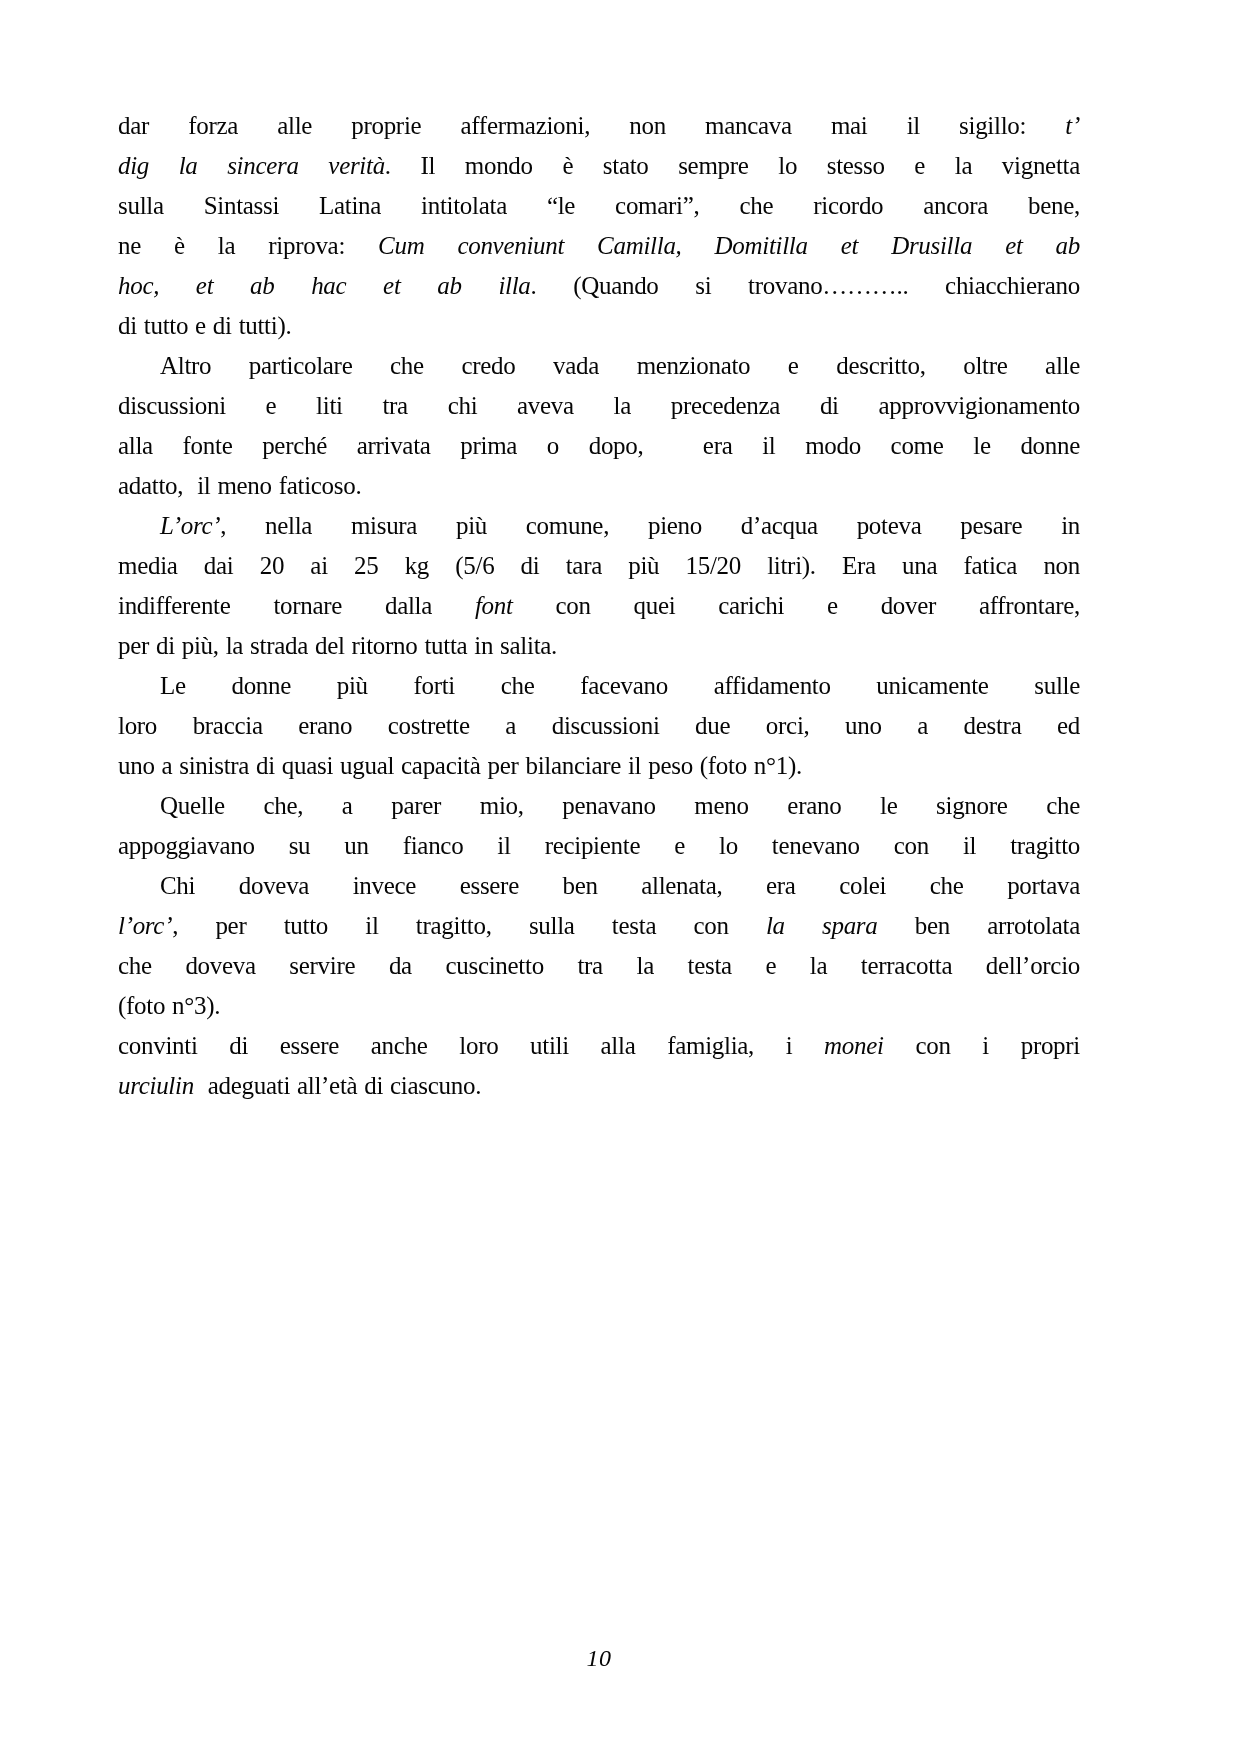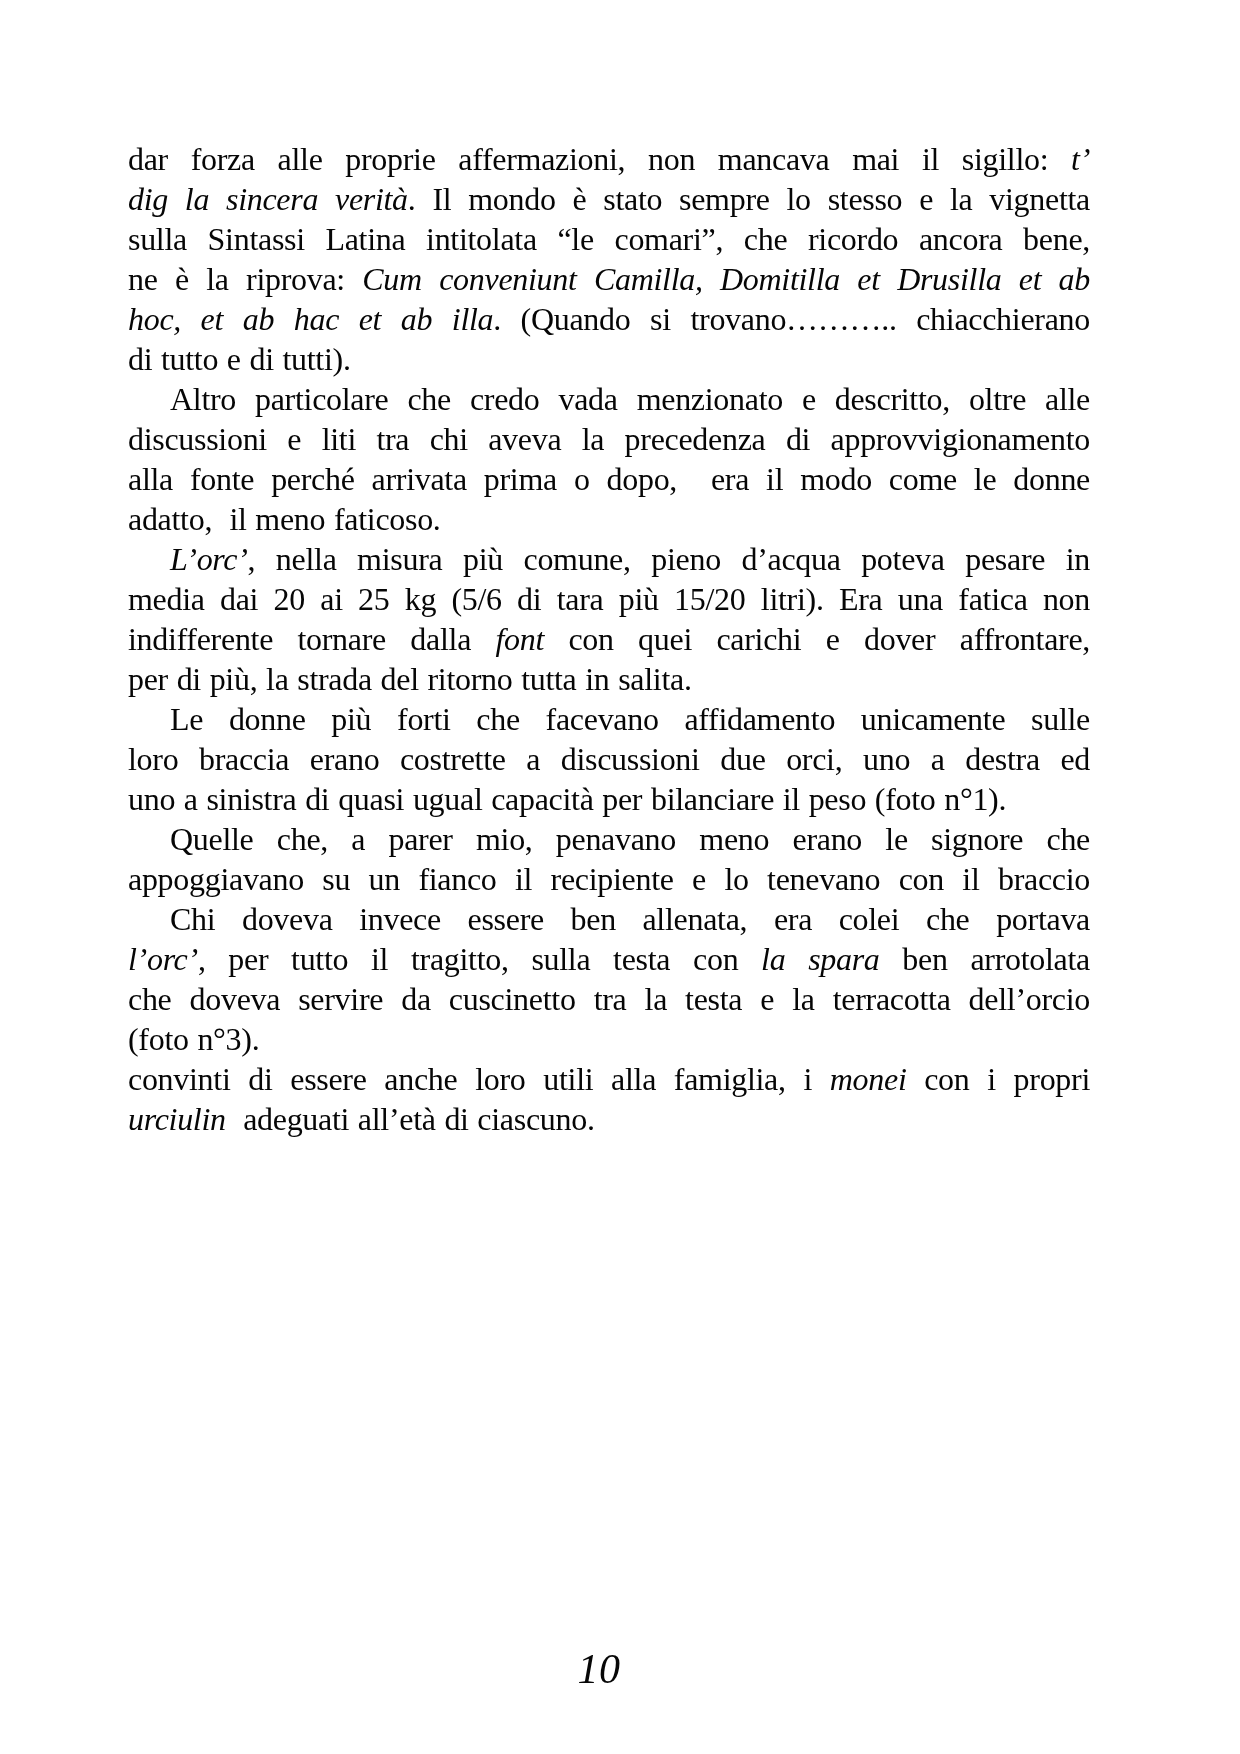--- a/index.html
+++ b/index.html
@@ -12,27 +12,26 @@
     width: 1240px;
     height: 1754px;
     background: #ffffff;
     overflow: hidden;
     font-family: "Liberation Serif", "DejaVu Serif", serif;
     color: #060606;
   }
   .text-block {
     position: absolute;
     top: 106px;
-    left: 128px;
+    left: 118px;
     width: 962px;
-    font-size: 32px;
+    font-size: 25px;
     line-height: 40px;
     letter-spacing: -0.3px;
     word-spacing: 1px;
-    margin-top: 33px;
   }
   .para { margin: 0; }
   .line {
     text-align: justify;
     text-align-last: justify;
     height: 40px;
     overflow: visible;
     white-space: normal;
   }
   .line.last {
@@ -41,21 +40,21 @@
   .line.first {
     padding-left: 42px;
   }
   .it { font-style: italic; }
   .footer {
     position: absolute;
     top: 1645px;
     left: 118px;
     width: 962px;
     text-align: center;
-    font-size: 42px;
+    font-size: 24px;
     font-style: italic;
     letter-spacing: 0.5px;
   }
 </style>
 </head>
 <body>
 
 <div class="page">
   <div class="text-block">
       <div class="para">
@@ -78,21 +77,21 @@
         <div class="line"><span>indifferente tornare dalla </span><span class="it">font</span><span> con quei carichi e dover affrontare,</span></div>
         <div class="line last"><span>per di più, la strada del ritorno tutta in salita.</span></div>
       </div>
       <div class="para">
         <div class="line first"><span>Le donne più forti che facevano affidamento unicamente sulle</span></div>
         <div class="line"><span>loro braccia erano costrette a discussioni due orci, uno a destra ed</span></div>
         <div class="line last"><span>uno a sinistra di quasi ugual capacità per bilanciare il peso (foto n°1).</span></div>
       </div>
       <div class="para">
         <div class="line first"><span>Quelle che, a parer mio, penavano meno erano le signore che</span></div>
-        <div class="line"><span>appoggiavano su un fianco il recipiente e lo tenevano con il braccio</span></div>
+        <div class="line"><span>appoggiavano su un fianco il recipiente e lo tenevano con il tragitto</span></div>
       </div>
       <div class="para">
         <div class="line first"><span>Chi doveva invece essere ben allenata, era colei che portava</span></div>
         <div class="line"><span class="it">l’orc’</span><span>, per tutto il tragitto, sulla testa con </span><span class="it">la spara</span><span> ben arrotolata</span></div>
         <div class="line"><span>che doveva servire da cuscinetto tra la testa e la terracotta dell’orcio</span></div>
         <div class="line last"><span>(foto n°3).</span></div>
       </div>
       <div class="para">
         <div class="line"><span>convinti di essere anche loro utili alla famiglia, i </span><span class="it">monei</span><span> con i propri</span></div>
         <div class="line last"><span class="it">urciulin</span><span>&nbsp; adeguati all’età di ciascuno.</span></div>

